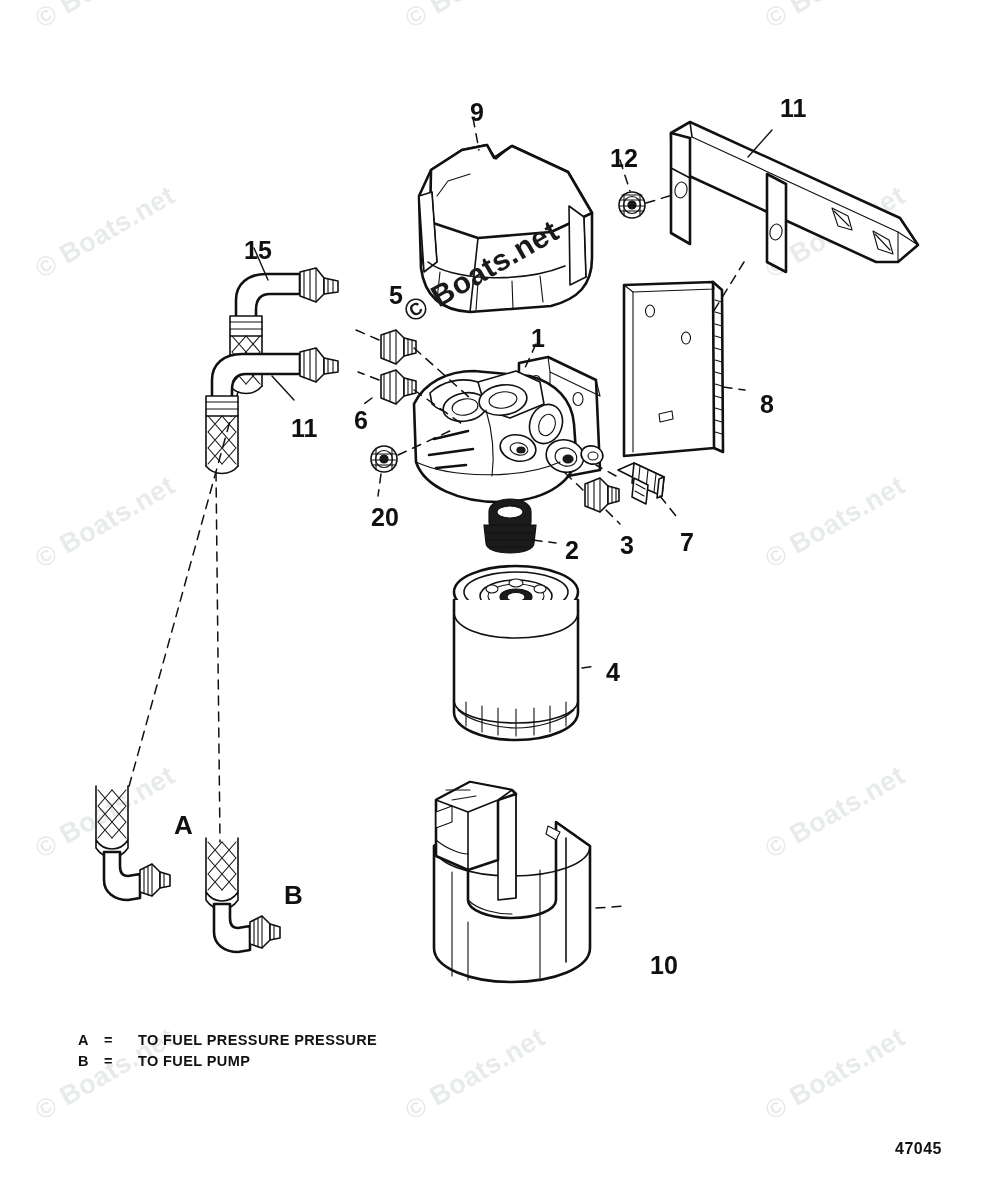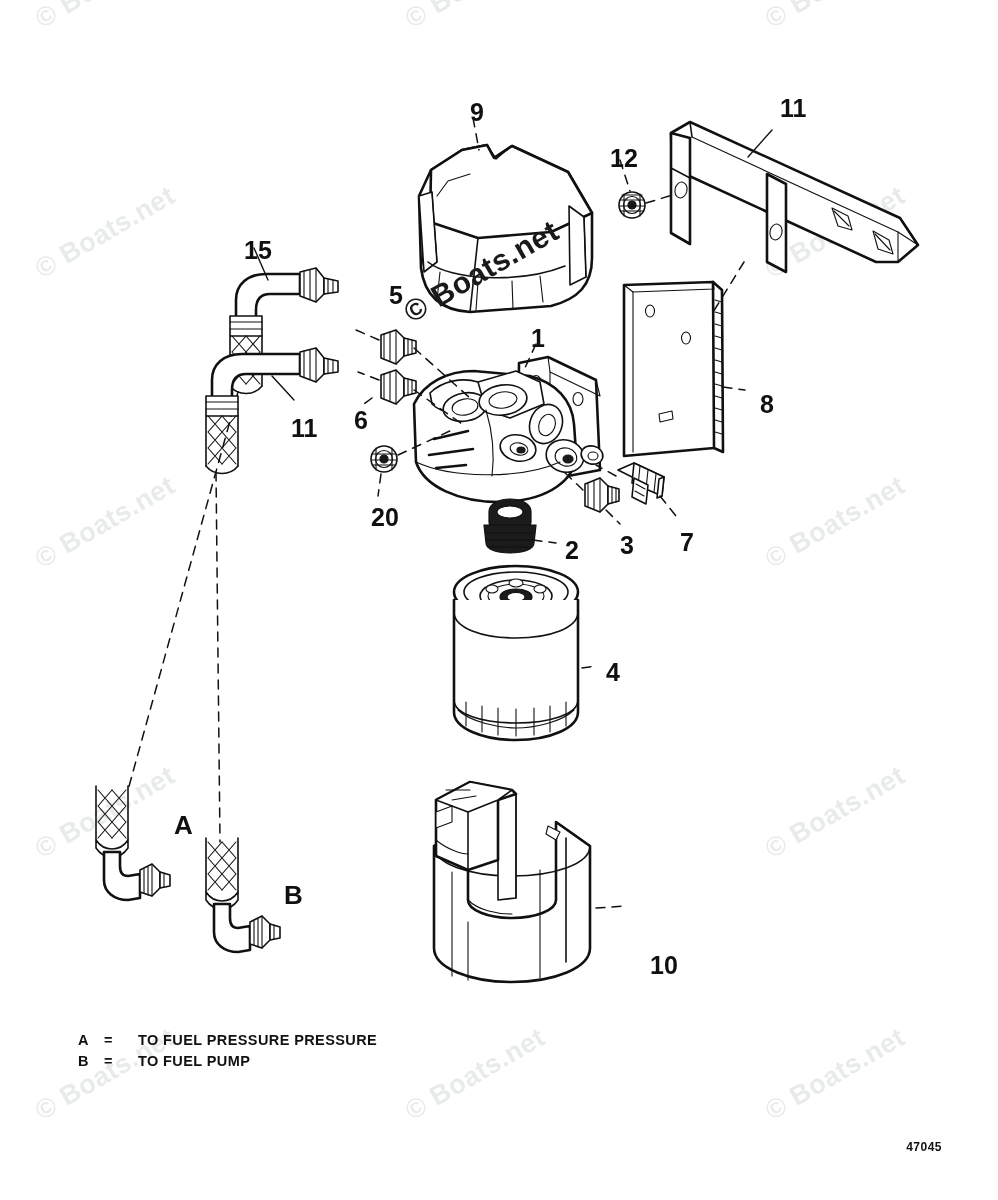--- a/index.html
+++ b/index.html
@@ -29,21 +29,21 @@
   #legend{
     position:absolute;left:78px;top:1032px;
     font-size:14.5px;font-weight:bold;letter-spacing:.4px;color:#111;
   }
   #legend table{border-collapse:collapse;}
   #legend td{padding:0 0 5px 0;vertical-align:top;font-weight:bold;}
   #legend td.k{width:26px;}
   #legend td.eq{width:34px;}
   #drawno{
     position:absolute;right:56px;top:1140px;
-    font-size:12px;font-weight:bold;letter-spacing:.5px;color:#111;margin-left:12px;
+    font-size:16px;font-weight:bold;letter-spacing:.5px;color:#111;margin-left:12px;
   }
   .ln{fill:none;stroke:#111;stroke-width:1.6;stroke-linecap:round;stroke-linejoin:round;}
   .ln-th{fill:none;stroke:#111;stroke-width:2.6;stroke-linecap:round;stroke-linejoin:round;}
   .ln-f{fill:none;stroke:#111;stroke-width:1.1;stroke-linecap:round;stroke-linejoin:round;}
   .fillw{fill:#ffffff;stroke:#111;stroke-width:1.6;stroke-linejoin:round;stroke-linecap:round;}
   .fillw-th{fill:#ffffff;stroke:#111;stroke-width:2.6;stroke-linejoin:round;stroke-linecap:round;}
   .fillw-f{fill:#ffffff;stroke:#111;stroke-width:1.1;stroke-linejoin:round;stroke-linecap:round;}
   .dark{fill:#1b1b1b;stroke:#111;stroke-width:1.2;}
   .lead{fill:none;stroke:#111;stroke-width:1.5;stroke-dasharray:9 7;stroke-linecap:round;}
   .lead-s{fill:none;stroke:#111;stroke-width:1.4;stroke-linecap:round;}

